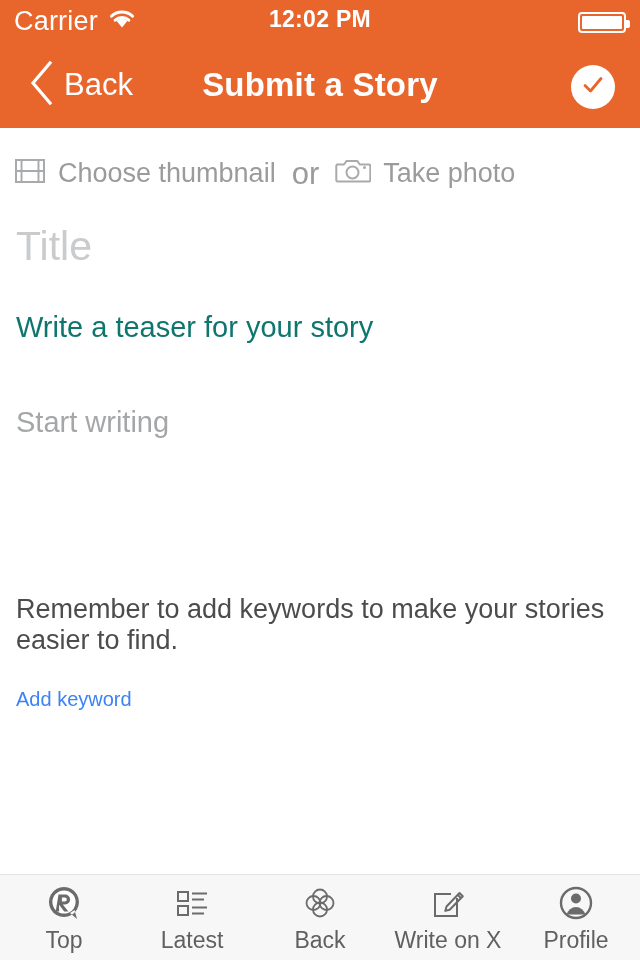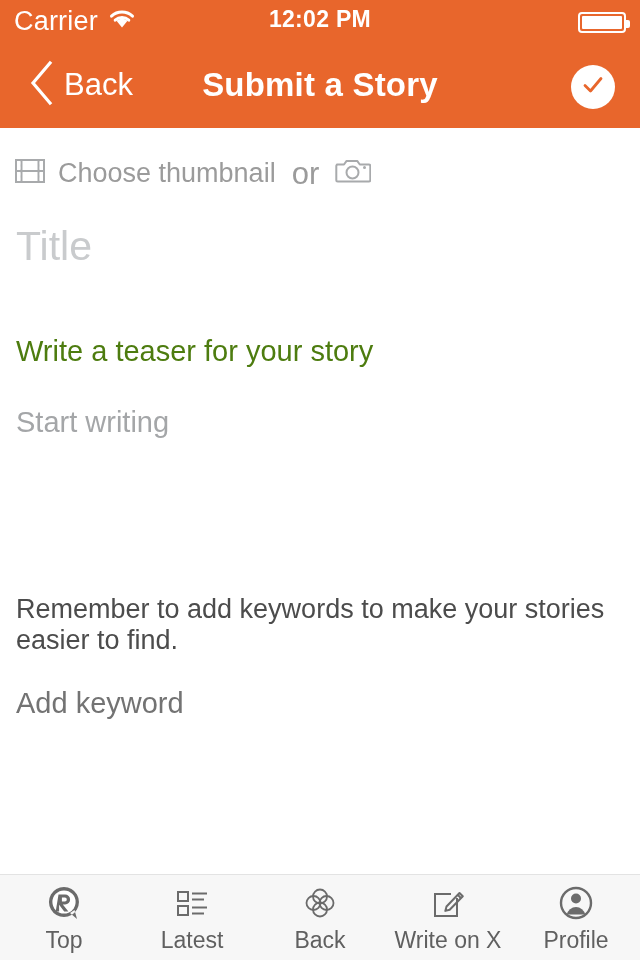--- a/index.html
+++ b/index.html
@@ -70,28 +70,28 @@
   .media-row {
     position:absolute; top:27px; left:14px;
     display:flex; align-items:center;
   }
   .media-btn { display:flex; align-items:center; gap:12px; cursor:pointer; }
   .media-label { font-size:27px; color:#9b9b9b; line-height:1; }
   .media-or { font-size:31px; color:#9b9b9b; margin:0 16px; line-height:1; }
 
   .field { position:absolute; left:16px; }
   .field-title { top:97px; font-size:41px; color:#c9cbcd; line-height:1; }
-  .field-teaser { top:208px; font-size:29px; color:#4d7c0f; line-height:1; }
+  .field-teaser { top:184px; font-size:29px; color:#0f766e; line-height:1; }
   .field-body { top:279px; font-size:29px; color:#a4a6a8; line-height:1; }
 
   .kw-note {
     position:absolute; left:16px; top:465px; width:600px;
     font-size:27px; color:#4c4c4c; line-height:1.16;
   }
-  .field-keyword { top:560px; font-size:29px; color:#737373; line-height:1; }
+  .field-keyword { top:560px; font-size:20px; color:#3b82f6; line-height:1; }
 
   
   .tabbar {
     position:absolute; bottom:0; left:0; width:640px; height:86px;
     background:#F7F7F7; border-top:1px solid #e3e3e3;
     display:flex;
   }
   .tab {
     flex:1; display:flex; flex-direction:column; align-items:center;
     justify-content:center; gap:7px; cursor:pointer;
@@ -167,20 +167,21 @@
       </div>
       <span class="media-or">or</span>
       <div class="media-btn">
         <span>
           <svg width="36" height="30" viewBox="0 0 36 30">
             <path d="M2 8.5 h7 l2.6 -3.6 h10.6 l2.6 3.6 h9 a1.5 1.5 0 0 1 1.5 1.5 v14 a1.5 1.5 0 0 1 -1.5 1.5 h-31 a1.5 1.5 0 0 1 -1.5 -1.5 v-14 a1.5 1.5 0 0 1 1.5 -1.5 z" fill="none" stroke="#a8aaac" stroke-width="2" stroke-linejoin="round"></path>
             <circle cx="17.5" cy="16.5" r="6" fill="none" stroke="#a8aaac" stroke-width="2"></circle>
             <circle cx="29.5" cy="11.5" r="1.5" fill="#a8aaac"></circle>
           </svg>
         </span>
+        <span class="media-label">Take photo</span>
       </div>
     </div>
 
     <div class="field field-title">Title</div>
     <div class="field field-teaser">Write a teaser for your story</div>
     <div class="field field-body">Start writing</div>
 
     <div class="kw-note">Remember to add keywords to make your stories easier to find.</div>
     <div class="field field-keyword">Add keyword</div>
   </div>

